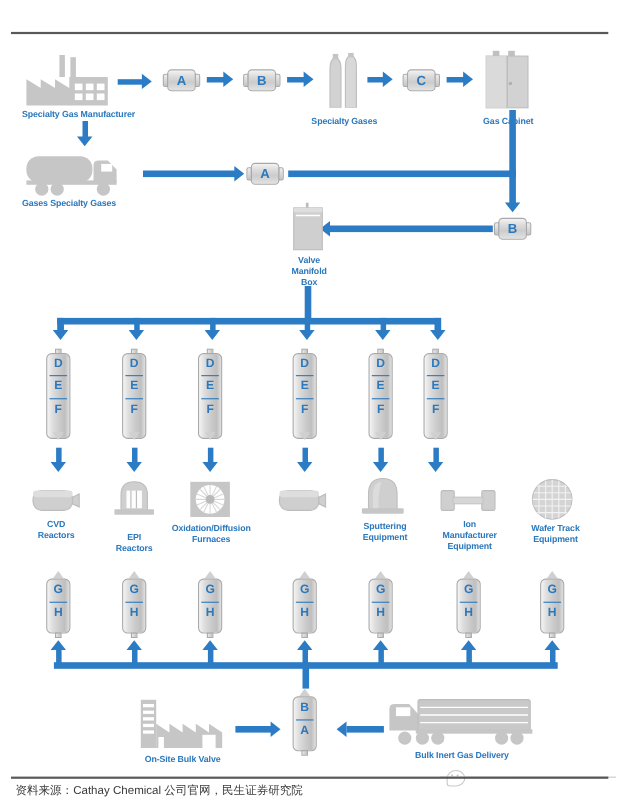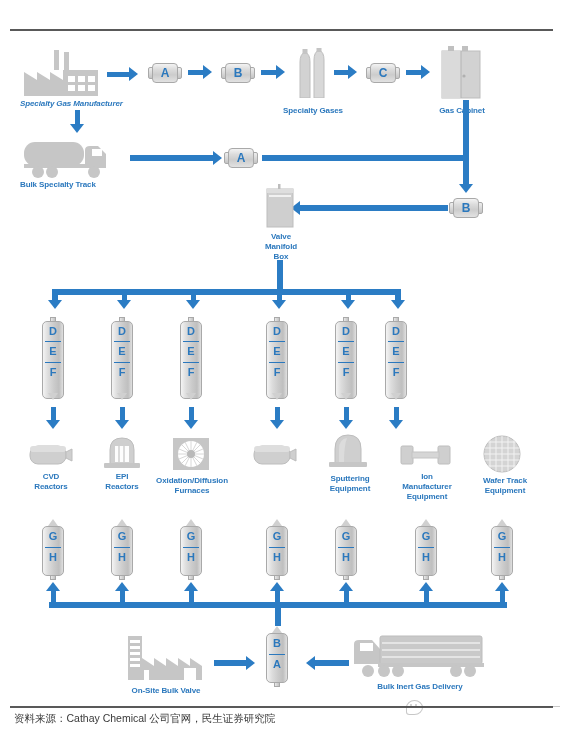--- a/index.html
+++ b/index.html
@@ -121,21 +121,21 @@
       <rect x="42" y="2" width="5" height="18" fill="#c6c6c6"></rect>
       <path d="M2 46 L2 22 L15 30 L15 22 L28 30 L28 22 L41 30 L41 20 L76 20 L76 46 Z" fill="#c6c6c6"></path>
       <rect x="46" y="26" width="7" height="6" fill="#ffffff"></rect>
       <rect x="56" y="26" width="7" height="6" fill="#ffffff"></rect>
       <rect x="66" y="26" width="7" height="6" fill="#ffffff"></rect>
       <rect x="46" y="35" width="7" height="6" fill="#ffffff"></rect>
       <rect x="56" y="35" width="7" height="6" fill="#ffffff"></rect>
       <rect x="66" y="35" width="7" height="6" fill="#ffffff"></rect>
     </svg>
   </div>
-  <div class="lbl left" style="left:20px;top:67px;width:120px;font-style:italic;">Specialty Gas Manufacturer</div>
+  <div class="lbl left" style="left:20px;top:67px;width:120px;">Specialty Gas Manufacturer</div>
 
   <div class="bar-h" style="left:107px;top:40px;width:24px;"></div>
   <div class="ar r" style="left:129px;top:35px;"></div>
 
   <div class="fh" style="left:148px;top:31px;">
     <div class="cap l"></div>
     <div class="cap r"></div>
     <div class="body"></div>
     <div class="ltr">A</div>
   </div>
@@ -195,21 +195,21 @@
     <svg width="92" height="42" viewBox="0 0 92 42">
       <rect x="2" y="4" width="60" height="24" rx="11" fill="#c6c6c6"></rect>
       <path d="M63 28 L63 12 Q63 8 68 8 L76 8 L84 16 L84 28 Z" fill="#c6c6c6"></path>
       <rect x="70" y="11" width="10" height="7" fill="#ffffff"></rect>
       <rect x="2" y="26" width="82" height="4" fill="#c6c6c6"></rect>
       <circle cx="16" cy="34" r="6" fill="#c6c6c6"></circle>
       <circle cx="30" cy="34" r="6" fill="#c6c6c6"></circle>
       <circle cx="72" cy="34" r="6" fill="#c6c6c6"></circle>
     </svg>
   </div>
-  <div class="lbl left" style="left:20px;top:148px;width:120px;">Bulk Specialty Track</div>
+  <div class="lbl left" style="left:20px;top:148px;width:120px;">Gases Specialty Gases</div>
 
   <div class="bar-h thick" style="left:130px;top:123px;width:85px;"></div>
   <div class="ar r" style="left:213px;top:119px;"></div>
 
   <div class="fh" style="left:224px;top:116px;">
     <div class="cap l"></div>
     <div class="cap r"></div>
     <div class="body"></div>
     <div class="ltr">A</div>
   </div>
@@ -351,21 +351,21 @@
 
   <div style="position:absolute;left:100px;top:404px;width:44px;height:34px;">
     <svg width="44" height="34" viewBox="0 0 44 34">
       <path d="M10 28 L10 14 Q10 2 22 2 Q34 2 34 14 L34 28 Z" fill="#cfcfcf" stroke="#bdbdbd"></path>
       <rect x="15" y="10" width="14" height="16" fill="#fdfdfd"></rect>
       <line x1="19" y1="10" x2="19" y2="26" stroke="#b9b9b9"></line>
       <line x1="24" y1="10" x2="24" y2="26" stroke="#b9b9b9"></line>
       <rect x="4" y="27" width="36" height="5" rx="1" fill="#c6c6c6"></rect>
     </svg>
   </div>
-  <div class="lbl" style="left:93px;top:440px;width:58px;">EPI
+  <div class="lbl" style="left:93px;top:452px;width:58px;">EPI
 Reactors</div>
 
   <div style="position:absolute;left:171px;top:404px;width:40px;height:36px;">
     <svg width="40" height="36" viewBox="0 0 40 36">
       <rect x="2" y="2" width="36" height="32" fill="#c6c6c6"></rect>
       <circle cx="20" cy="18" r="13" fill="#ffffff"></circle>
       <g stroke="#d8d8d8" stroke-width="1">
         <line x1="20" y1="5" x2="20" y2="31"></line>
         <line x1="7" y1="18" x2="33" y2="18"></line>
         <line x1="11" y1="9" x2="29" y2="27"></line>

